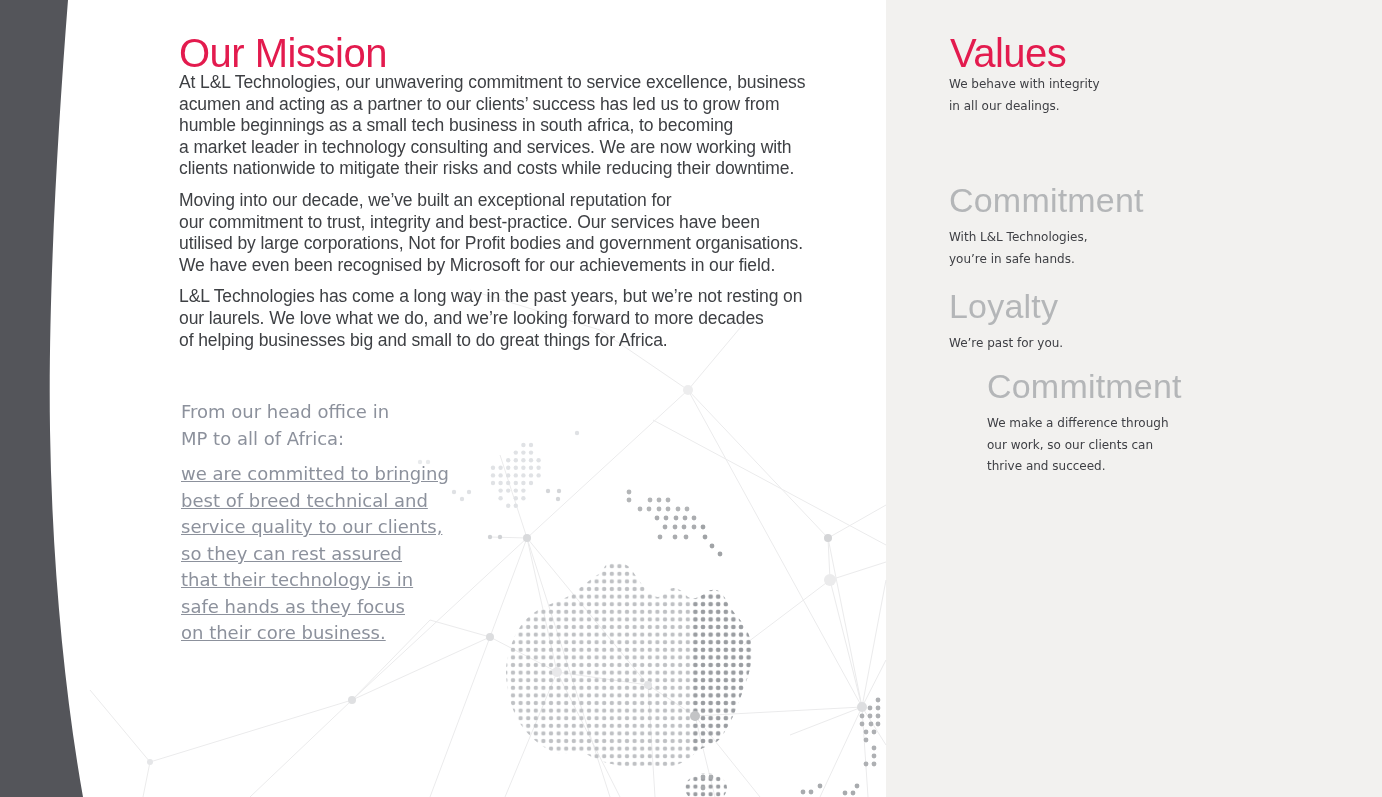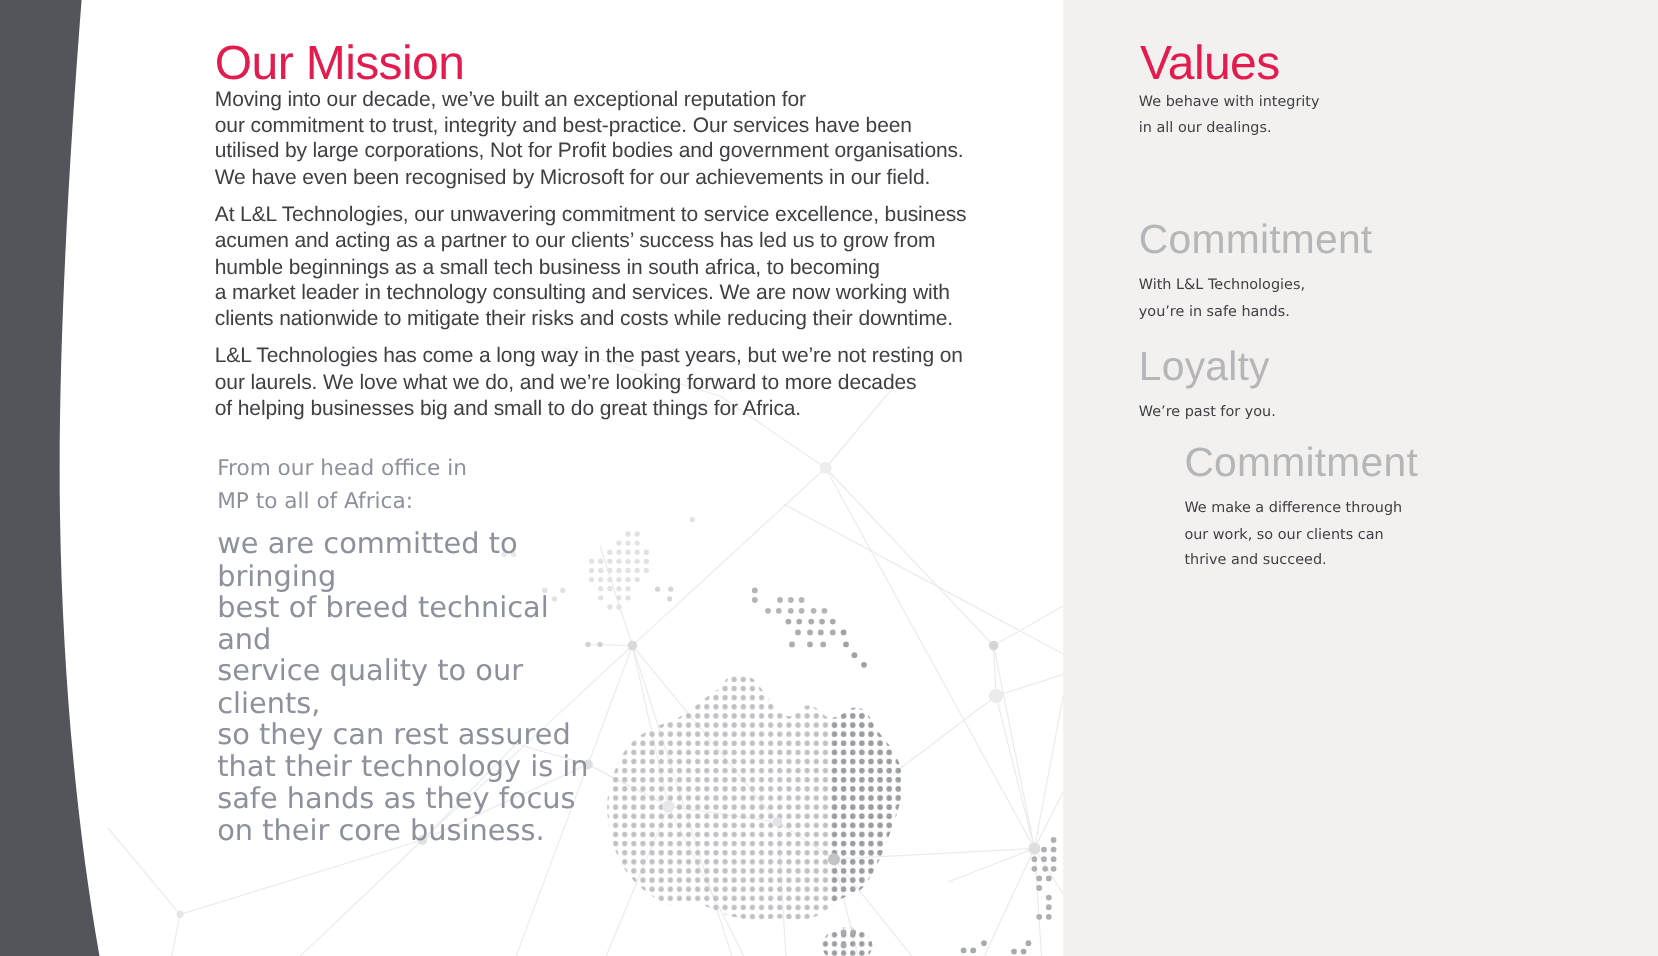--- a/index.html
+++ b/index.html
@@ -22,28 +22,28 @@
   }
   .mission-paragraphs{
     position:absolute;left:179px;top:72px;width:700px;
   }
   .mission-paragraphs p{
     margin:0 0 10px 0;
     font-size:17.5px;line-height:21.6px;letter-spacing:-0.1px;
     color:#3e4044;white-space:pre-line;
   }
   .callout{
-    position:absolute;left:181px;top:378px;width:320px;
+    position:absolute;left:181px;top:399px;width:320px;
     font-family:"DejaVu Sans", sans-serif;color:#8c919c;
   }
   .callout .intro{
     margin:0 0 9px 0;font-size:18px;line-height:26.5px;white-space:pre-line;
   }
   .callout .body{
-    margin:0;font-size:24px;line-height:26.5px;white-space:pre-line;
+    margin:0;font-size:18px;line-height:26.5px;white-space:pre-line;text-decoration:underline;
   }
 
   .values-title{
     position:absolute;left:950px;top:3px;
     font-size:40px;font-weight:300;letter-spacing:-0.5px;line-height:1.15;
     color:#e31b4e;
   }
   .value-item{position:absolute;left:949px;width:320px;}
   .value-item .value-name{
     margin:0;font-size:34px;font-weight:300;letter-spacing:0.2px;line-height:41px;
@@ -254,29 +254,29 @@
     </g>
 </svg>
 
 <svg class="wedge-svg" viewBox="0 0 120 797" xmlns="http://www.w3.org/2000/svg">
   <path d="M0,0 L68,0 C57,140 48,300 50,430 C52,560 64,690 83,797 L0,797 Z" fill="#54555a"></path>
 </svg>
 
 <h1 class="mission-title">Our Mission</h1>
 
 <div class="mission-paragraphs">
-  <p>Moving into our decade, we’ve built an exceptional reputation for
-our commitment to trust, integrity and best-practice. Our services have been
-utilised by large corporations, Not for Profit bodies and government organisations.
-We have even been recognised by Microsoft for our achievements in our field.</p>
   <p>At L&amp;L Technologies, our unwavering commitment to service excellence, business
 acumen and acting as a partner to our clients’ success has led us to grow from
 humble beginnings as a small tech business in south africa, to becoming
 a market leader in technology consulting and services. We are now working with
 clients nationwide to mitigate their risks and costs while reducing their downtime.</p>
+  <p>Moving into our decade, we’ve built an exceptional reputation for
+our commitment to trust, integrity and best-practice. Our services have been
+utilised by large corporations, Not for Profit bodies and government organisations.
+We have even been recognised by Microsoft for our achievements in our field.</p>
   <p>L&amp;L Technologies has come a long way in the past years, but we’re not resting on
 our laurels. We love what we do, and we’re looking forward to more decades
 of helping businesses big and small to do great things for Africa.</p>
 </div>
 
 <div class="callout">
   <p class="intro">From our head office in
 MP to all of Africa:</p>
   <p class="body">we are committed to bringing
 best of breed technical and

